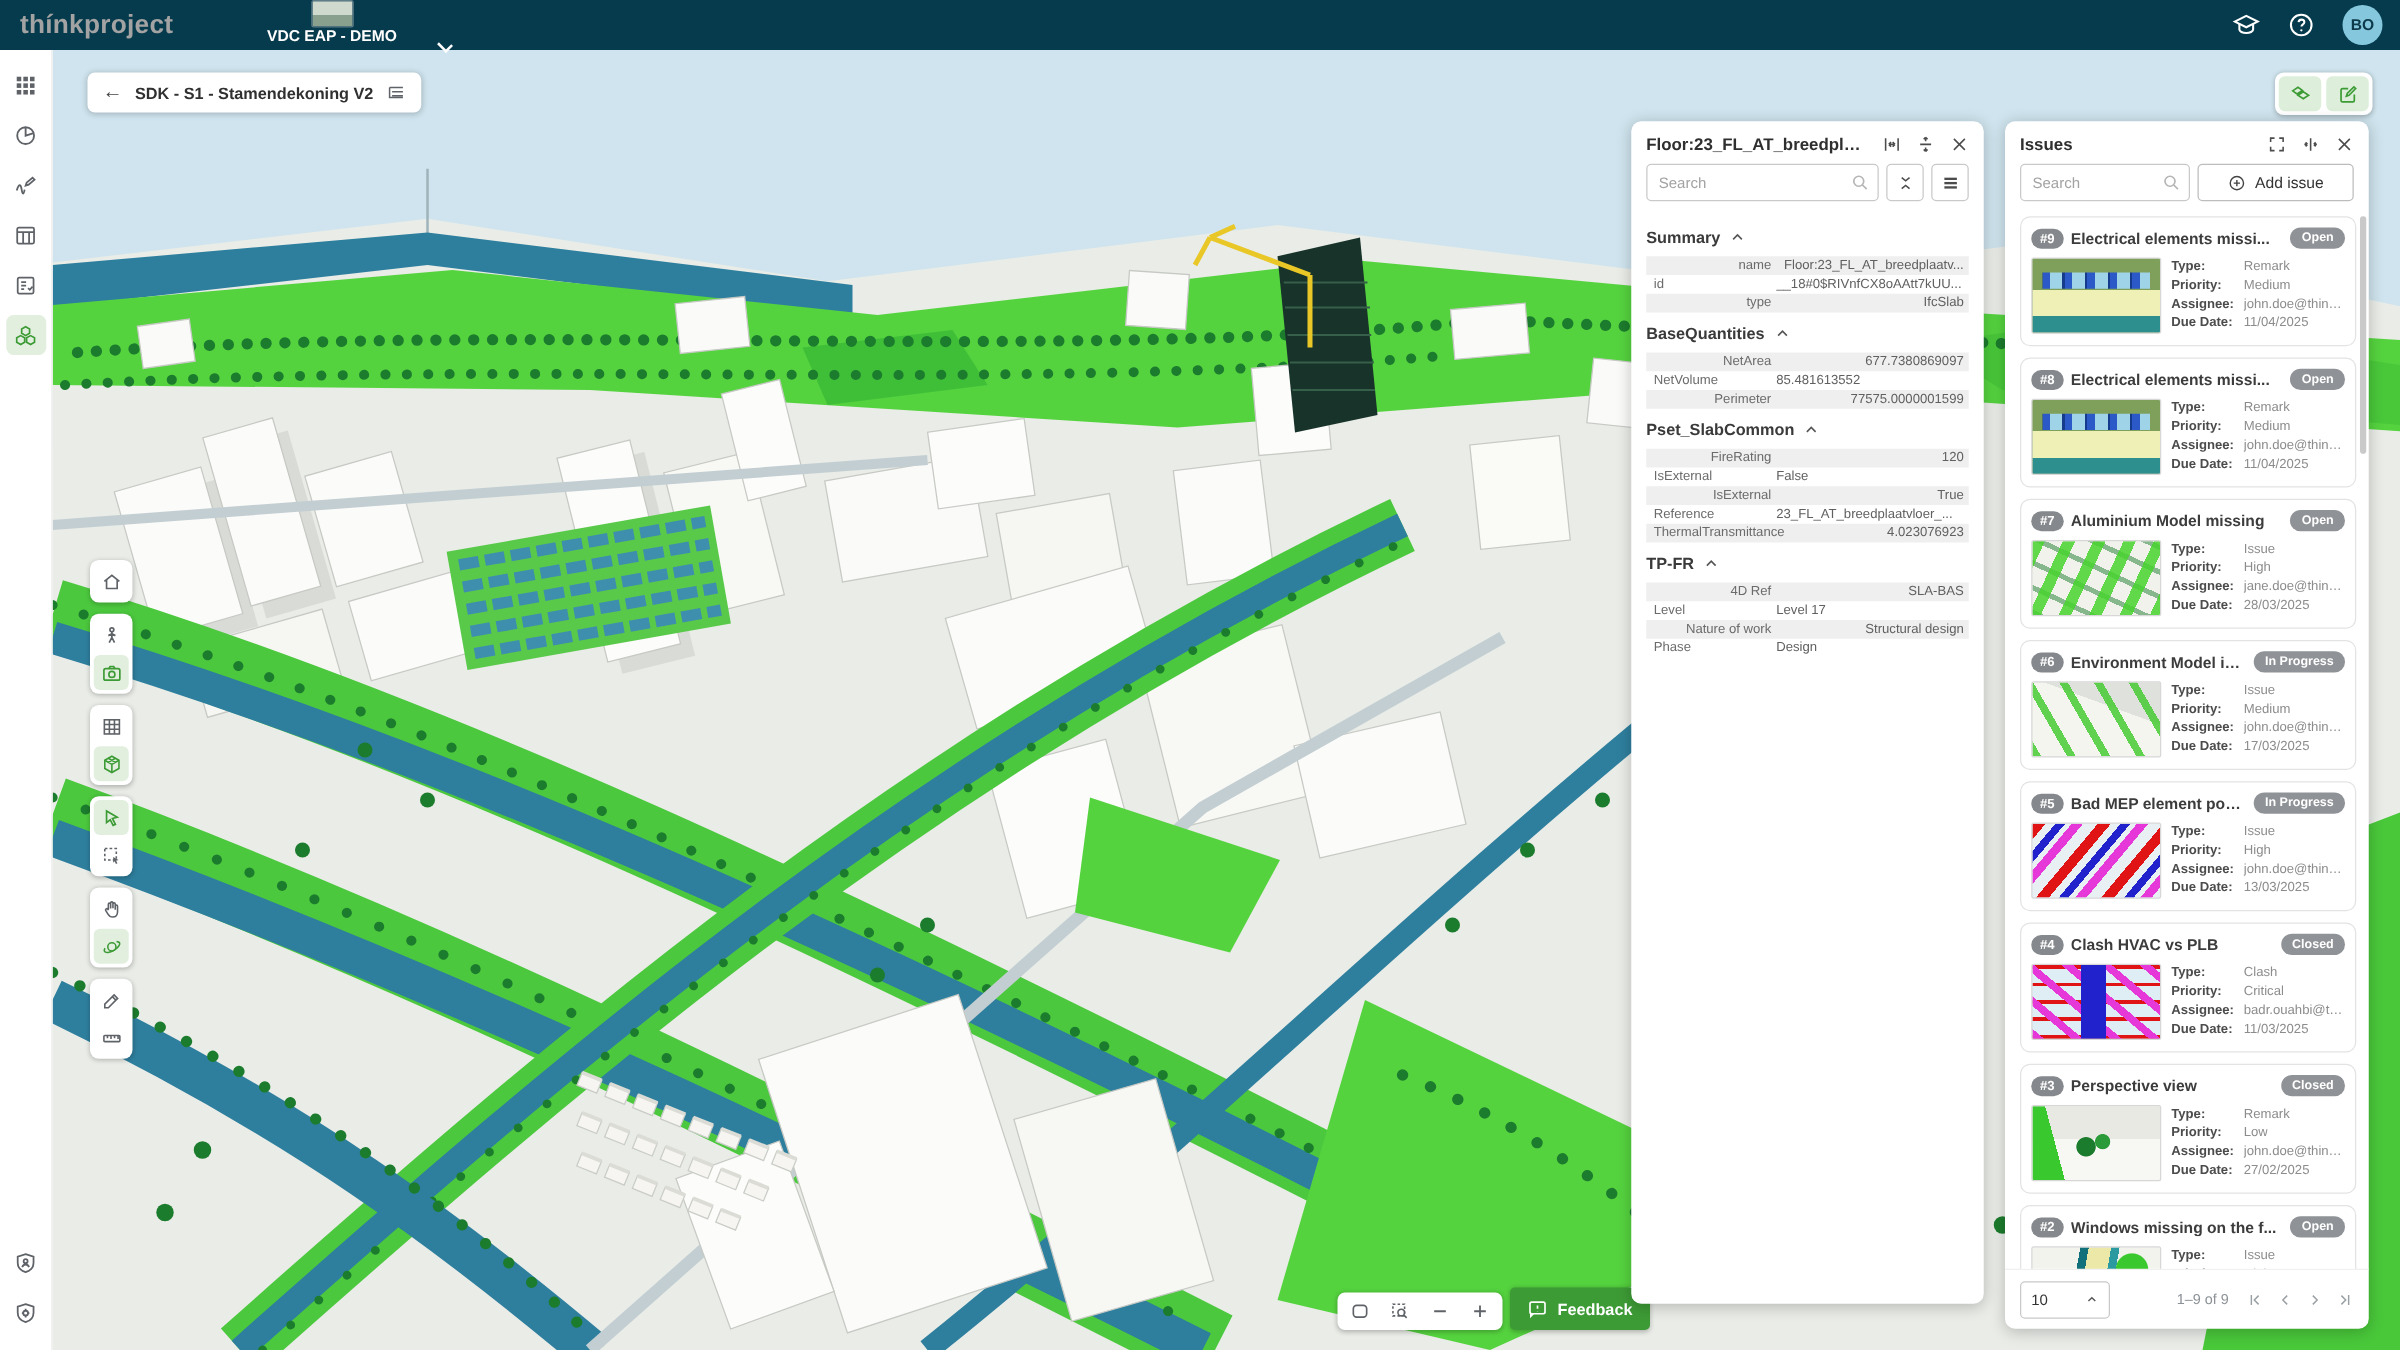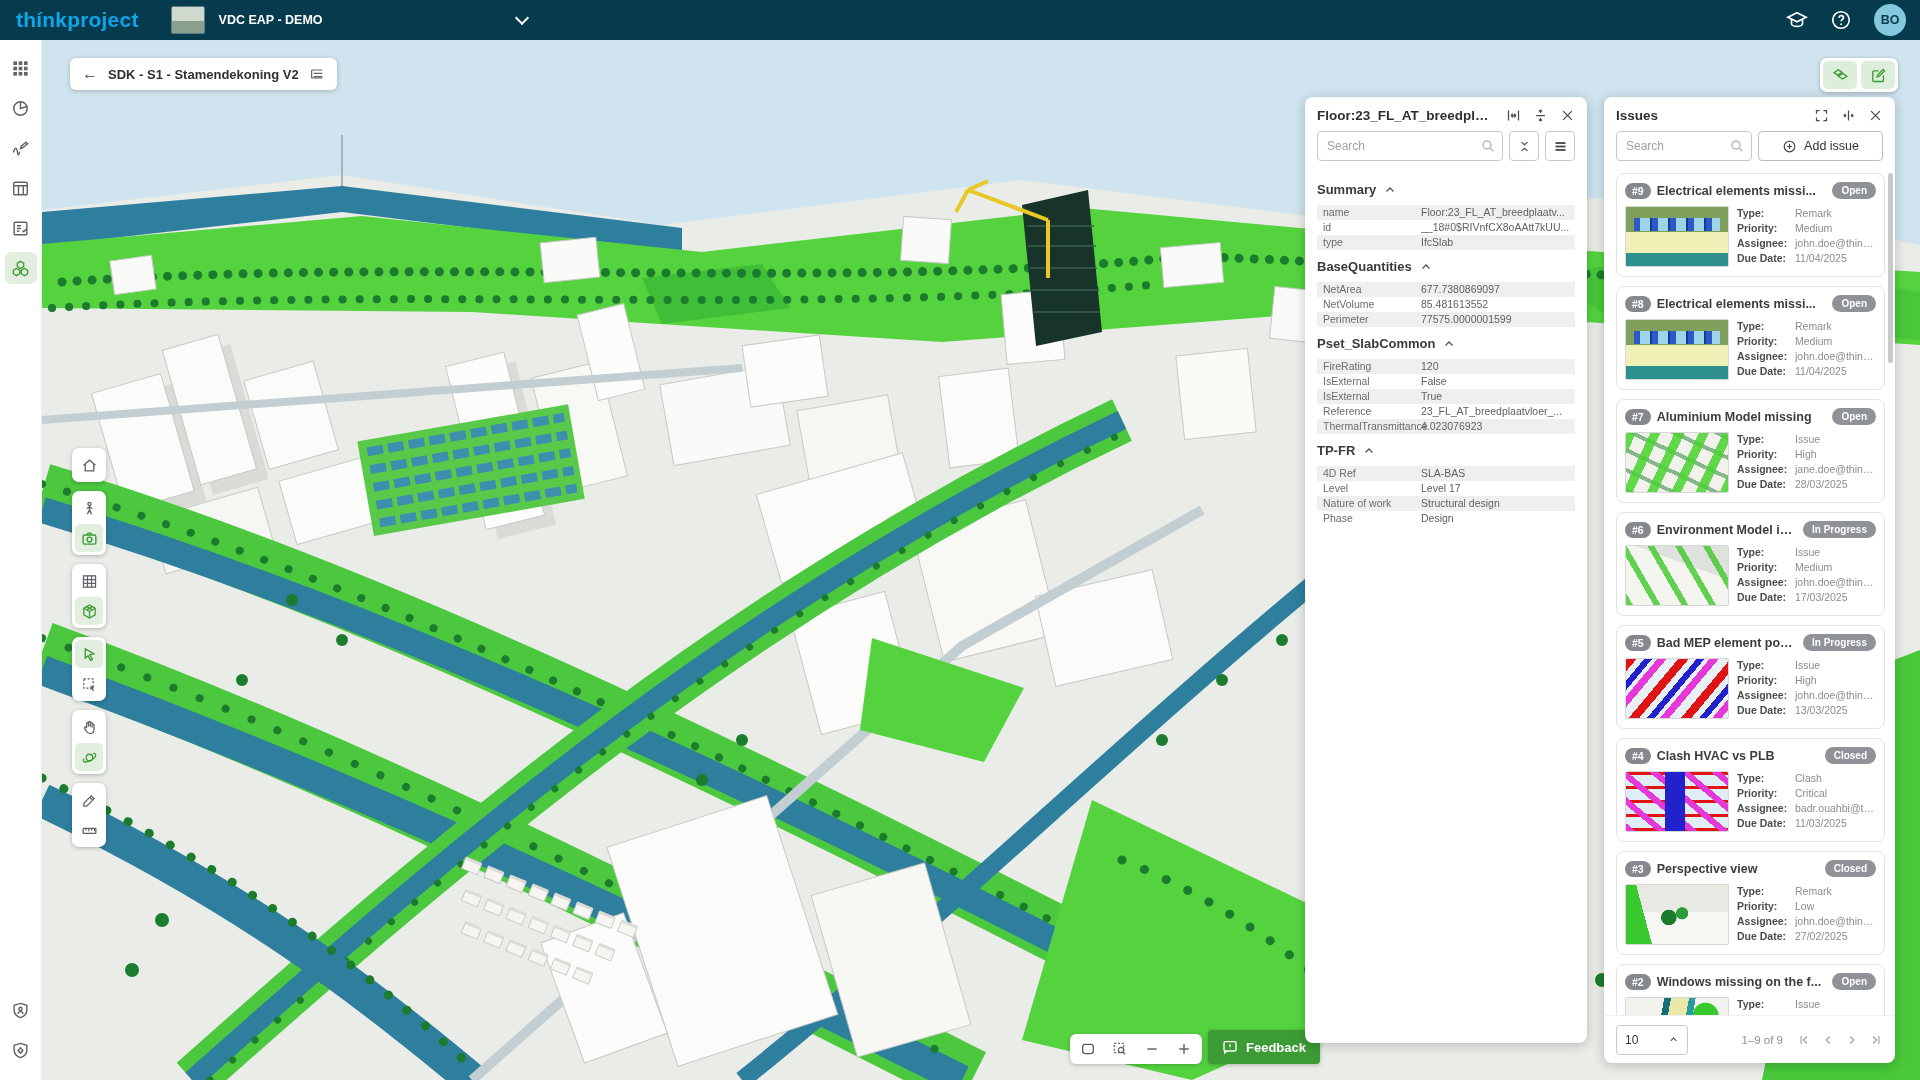--- a/index.html
+++ b/index.html
@@ -2,22 +2,22 @@
 <html><head>
 <meta charset="utf-8">
 <style>
   * { margin:0; padding:0; box-sizing:border-box; }
   html,body { width:1920px; height:1080px; overflow:hidden; background:#e7ebe7;
     font-family:"Liberation Sans","DejaVu Sans",sans-serif; }
 
   
   .topbar { position:absolute; left:0; top:0; width:1920px; height:40px;
     background:#063b4d; display:flex; align-items:center; z-index:50; }
-  .logo { color:#0ea5e9; font-size:21px; font-weight:bold; letter-spacing:.2px; padding:0 22px 0 16px; }
-  .project-select { display:flex; align-items:center; gap:14px; height:40px; padding:0 10px; cursor:pointer; }
+  .logo { color:#a3a3a3; font-size:21px; font-weight:bold; letter-spacing:.2px; padding:0 22px 0 16px; }
+  .project-select { display:flex; align-items:center; gap:0; height:40px; padding:0 10px; cursor:pointer;flex-direction:column; }
   .project-thumb { width:34px; height:28px; border-radius:2px; border:1px solid #5e7d89;
     background:linear-gradient(180deg,#cfd9cd 0 55%, #8aa08f 55% 100%); }
   .project-name { color:#fff; font-size:12.5px; font-weight:bold; }
   .chev-down { width:10px; height:10px; border-right:2px solid #fff; border-bottom:2px solid #fff;
     transform:rotate(45deg); margin-left:180px; margin-top:-4px; }
   .topbar-right { margin-left:auto; display:flex; align-items:center; gap:22px; padding-right:14px; }
   .tb-icon { width:22px; height:22px; color:#fff; cursor:pointer; }
   .avatar { width:32px; height:32px; border-radius:50%; background:#85c8de; color:#0d3a4a;
     font-size:12.5px; font-weight:bold; display:flex; align-items:center; justify-content:center; cursor:pointer; }
 
@@ -86,21 +86,21 @@
     display:flex; align-items:center; justify-content:center; cursor:pointer; }
   .sq-btn svg { width:15px; height:15px; }
 
   
   #props-panel { left:1305px; top:97px; width:282px; height:946px; }
   .prop-sections { padding:2px 12px 0 12px; overflow:hidden; }
   .prop-section-head { display:flex; align-items:center; gap:8px; margin:9px 0 8px 0; cursor:pointer; }
   .prop-section-name { font-size:13px; font-weight:bold; color:#3a3a3a; }
   .prop-section-head svg { width:12px; height:12px; color:#555; }
   .prop-row { display:flex; font-size:10.5px; line-height:15px; padding:0; }
-  .prop-row.alt { background:#efefef; }
+  .prop-row.alt { background:#efefef;text-align:right; }
   .prop-key { width:104px; flex:none; color:#6b6b6b; padding:0 4px 0 6px; }
   .prop-val { flex:1; color:#606060; white-space:nowrap; overflow:hidden; text-overflow:ellipsis; padding-right:4px; }
 
   
   #issues-panel { left:1604px; top:97px; width:291px; height:966px; display:flex; flex-direction:column; }
   .add-issue { height:30px; border:1px solid #bdbdbd; border-radius:4px; background:#fff; color:#333;
     font-size:12.5px; font-family:inherit; display:flex; align-items:center; gap:7px; padding:0 23px; cursor:pointer; }
   .add-issue svg { width:15px; height:15px; color:#444; }
   .issues-list { flex:1; overflow:hidden; padding:2px 10px 0 12px; position:relative; }
   .issue-card { border:1px solid #e3e3e3; border-radius:8px; padding:8px 8px 9px 8px; margin-bottom:9px;

